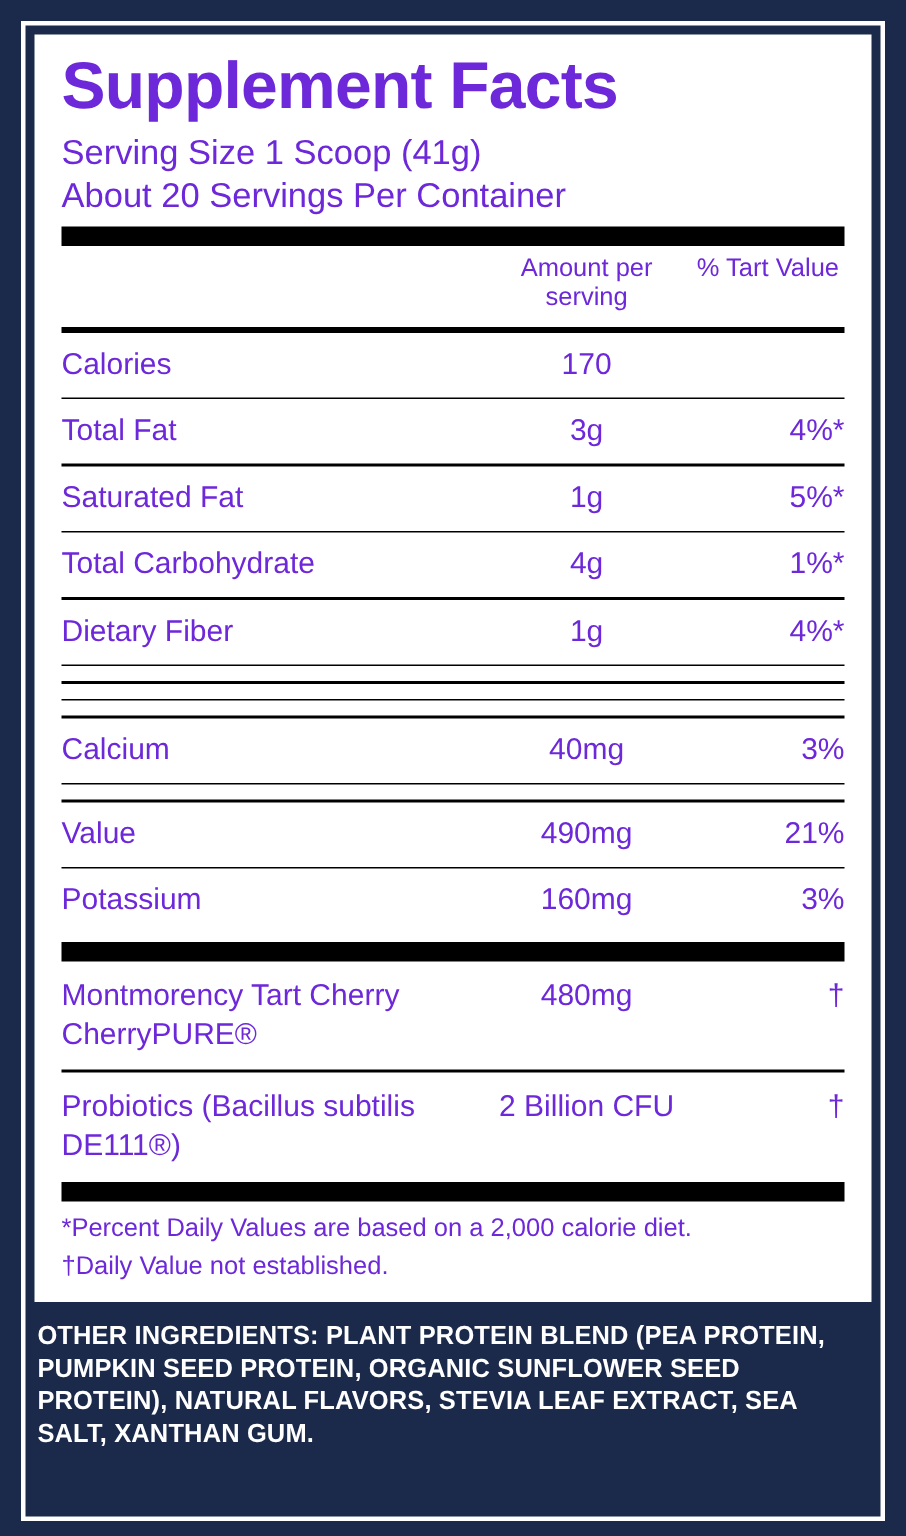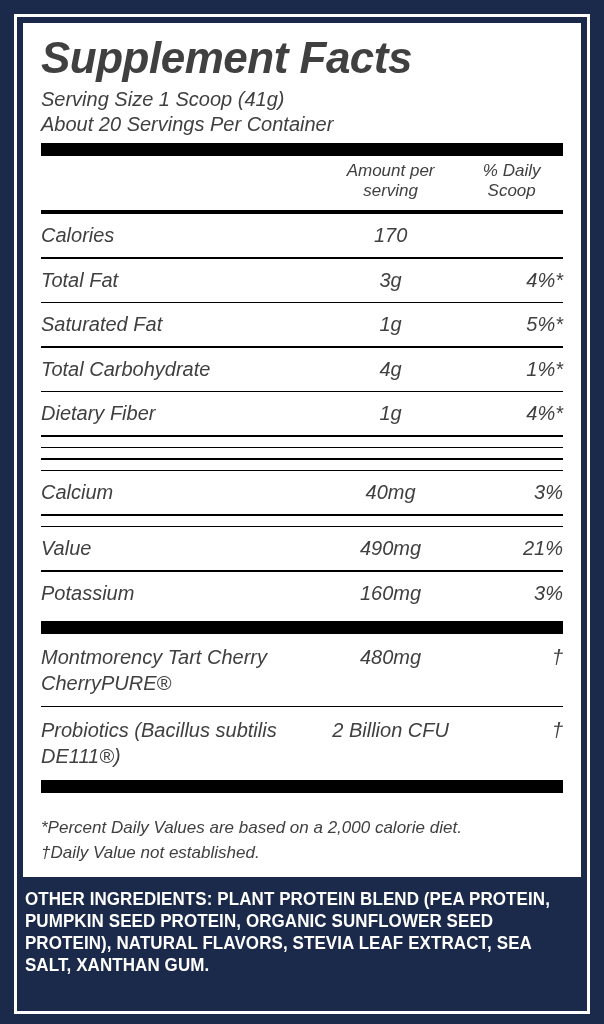--- a/index.html
+++ b/index.html
@@ -27,35 +27,34 @@
     box-sizing: border-box;
     width: 100%;
     height: 100%;
     border: 3px solid #ffffff;
     padding: 6px;
     display: flex;
     flex-direction: column;
   }
   .facts-card {
     background: #ffffff;
-    color: #404040;
+    color: #6d28d9;
     box-sizing: border-box;
     padding: 10px 18px 12px 18px;
     flex: 0 0 auto;
-    font-style: italic;
   }
   .title {
     font-size: 44px;
     font-weight: bold;
     letter-spacing: -0.5px;
     line-height: 1.05;
     margin: 2px 0 6px 0;
   }
   .serving-line {
-    font-size: 20px;
+    font-size: 23px;
     line-height: 1.25;
   }
   .rule-thick {
     height: 13px;
     background: #000;
     margin: 6px 0 0 0;
   }
   table.facts {
     width: 100%;
     border-collapse: collapse;
@@ -84,21 +83,21 @@
     height: 1.5px;
   }
   .sep-line {
     height: 1.5px;
     background: #000;
     width: 100%;
   }
   .footnotes {
     font-size: 17px;
     line-height: 1.35;
-    padding-top: 24px;
+    padding-top: 7px;
   }
   .other-ingredients {
     color: #ffffff;
     font-size: 17.5px;
     font-weight: bold;
     line-height: 1.25;
     padding: 12px 2px 4px 2px;
     letter-spacing: 0.1px;
     font-stretch: condensed;
     transform: scaleX(0.97);
@@ -119,21 +118,21 @@
       <div class="serving-line">Serving Size 1 Scoop (41g)</div>
       <div class="serving-line">About 20 Servings Per Container</div>
 
       <div class="rule-thick"></div>
 
       <table class="facts">
         <tbody>
           <tr class="hdr">
             <td class="name"></td>
             <td class="amt">Amount per serving</td>
-            <td class="dv">% Daily Scoop</td>
+            <td class="dv">% Tart Value</td>
           </tr>
           <tr class="sep">
             <td colspan="3">
                 <div class="sep-line" style="height:4px;"></div>
               </td>
           </tr>
 
           <tr>
             <td class="name">Calories</td>
             <td class="amt">170</td>

